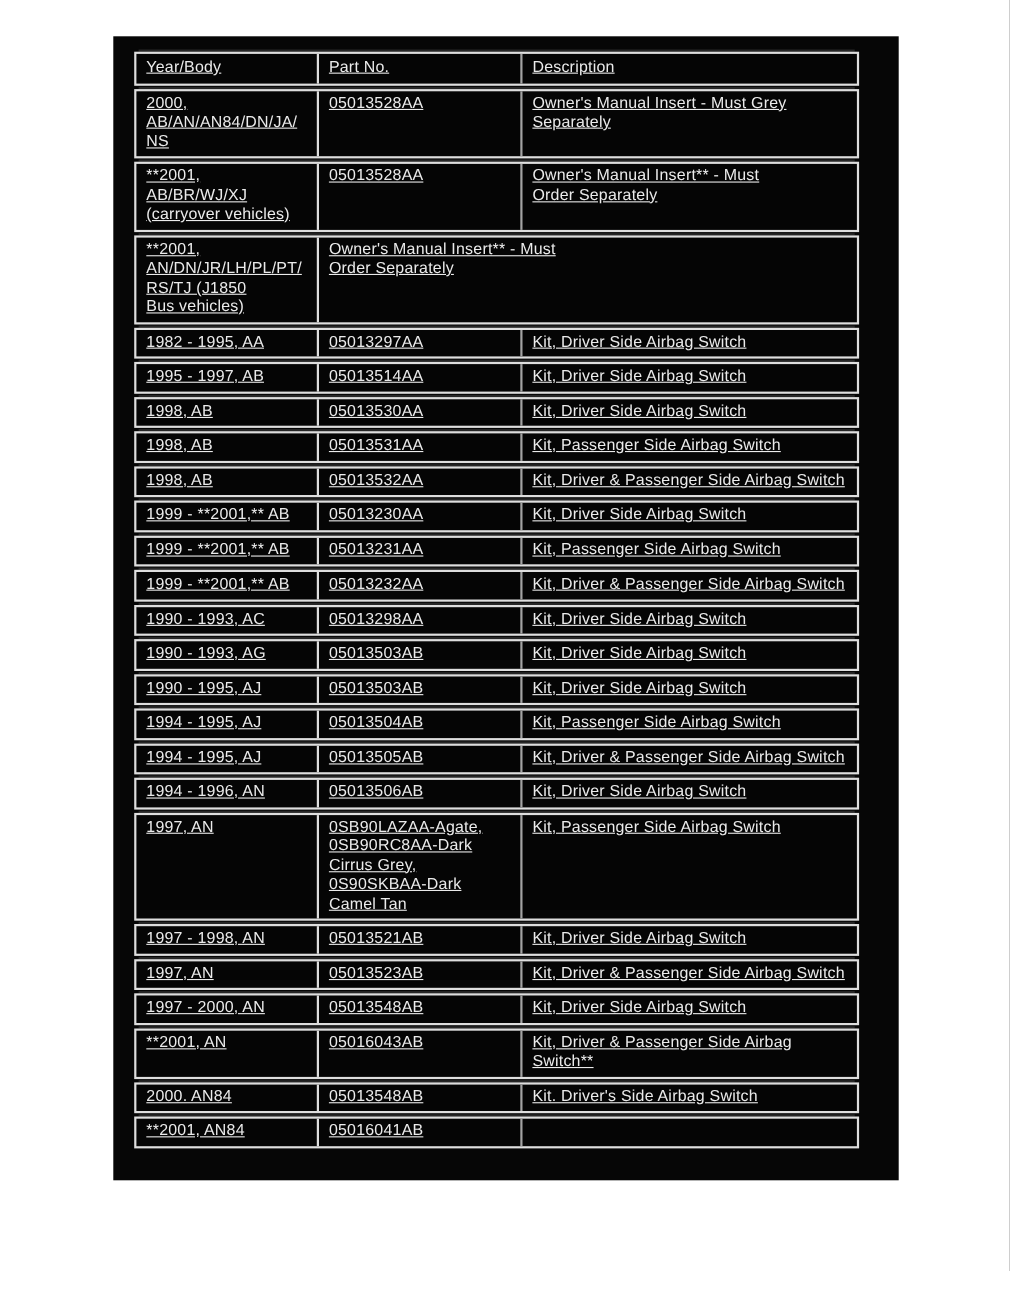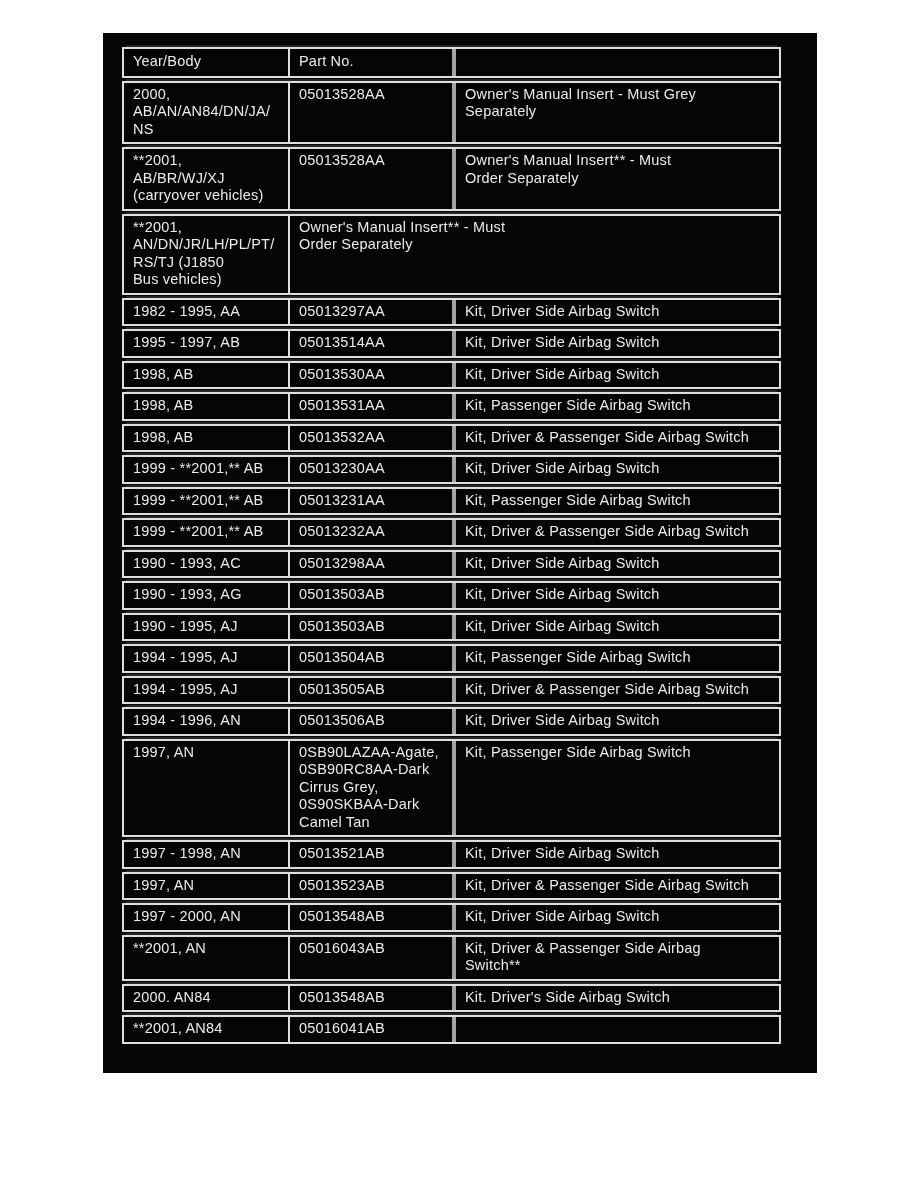--- a/index.html
+++ b/index.html
@@ -22,34 +22,35 @@
     font-size:14.5px;line-height:17.5px;letter-spacing:0.2px;
     background:#050505;
   }
   .cell{
     padding:3px 9px 4px 9px;
     white-space:pre-line;
     box-sizing:border-box;
     overflow:hidden;
   }
   .c1{width:166px;border-right:2px solid #dedede;}
-  .c2{width:166px;border-right:4px solid #a3a3a3;}
+  .c2{width:185px;border-right:2px solid #a3a3a3;}
   .c3{flex:1;}
   .header-row .cell{padding-top:4px;padding-bottom:5px;}
   
-  .trow{box-shadow:0 -6px 0 -4px rgba(160,160,160,0.22);}
+  .trow{box-shadow:0 -6px 0 -4px rgba(160,160,160,0.22);text-decoration:underline;}
 </style>
 </head>
 <body>
 
 <div class="panel">
   <div class="gtable">
     <div class="trow header-row">
       <div class="cell c1">Year/Body</div>
       <div class="cell c2">Part No.</div>
+      <div class="cell c3">Description</div>
     </div>
     <div id="rows">
         <div class="trow">
           <div class="cell c1">2000,
 AB/AN/AN84/DN/JA/
 NS</div>
           <div class="cell c2">05013528AA</div>
           <div class="cell c3">Owner's Manual Insert - Must Grey
 Separately</div>
         </div>

